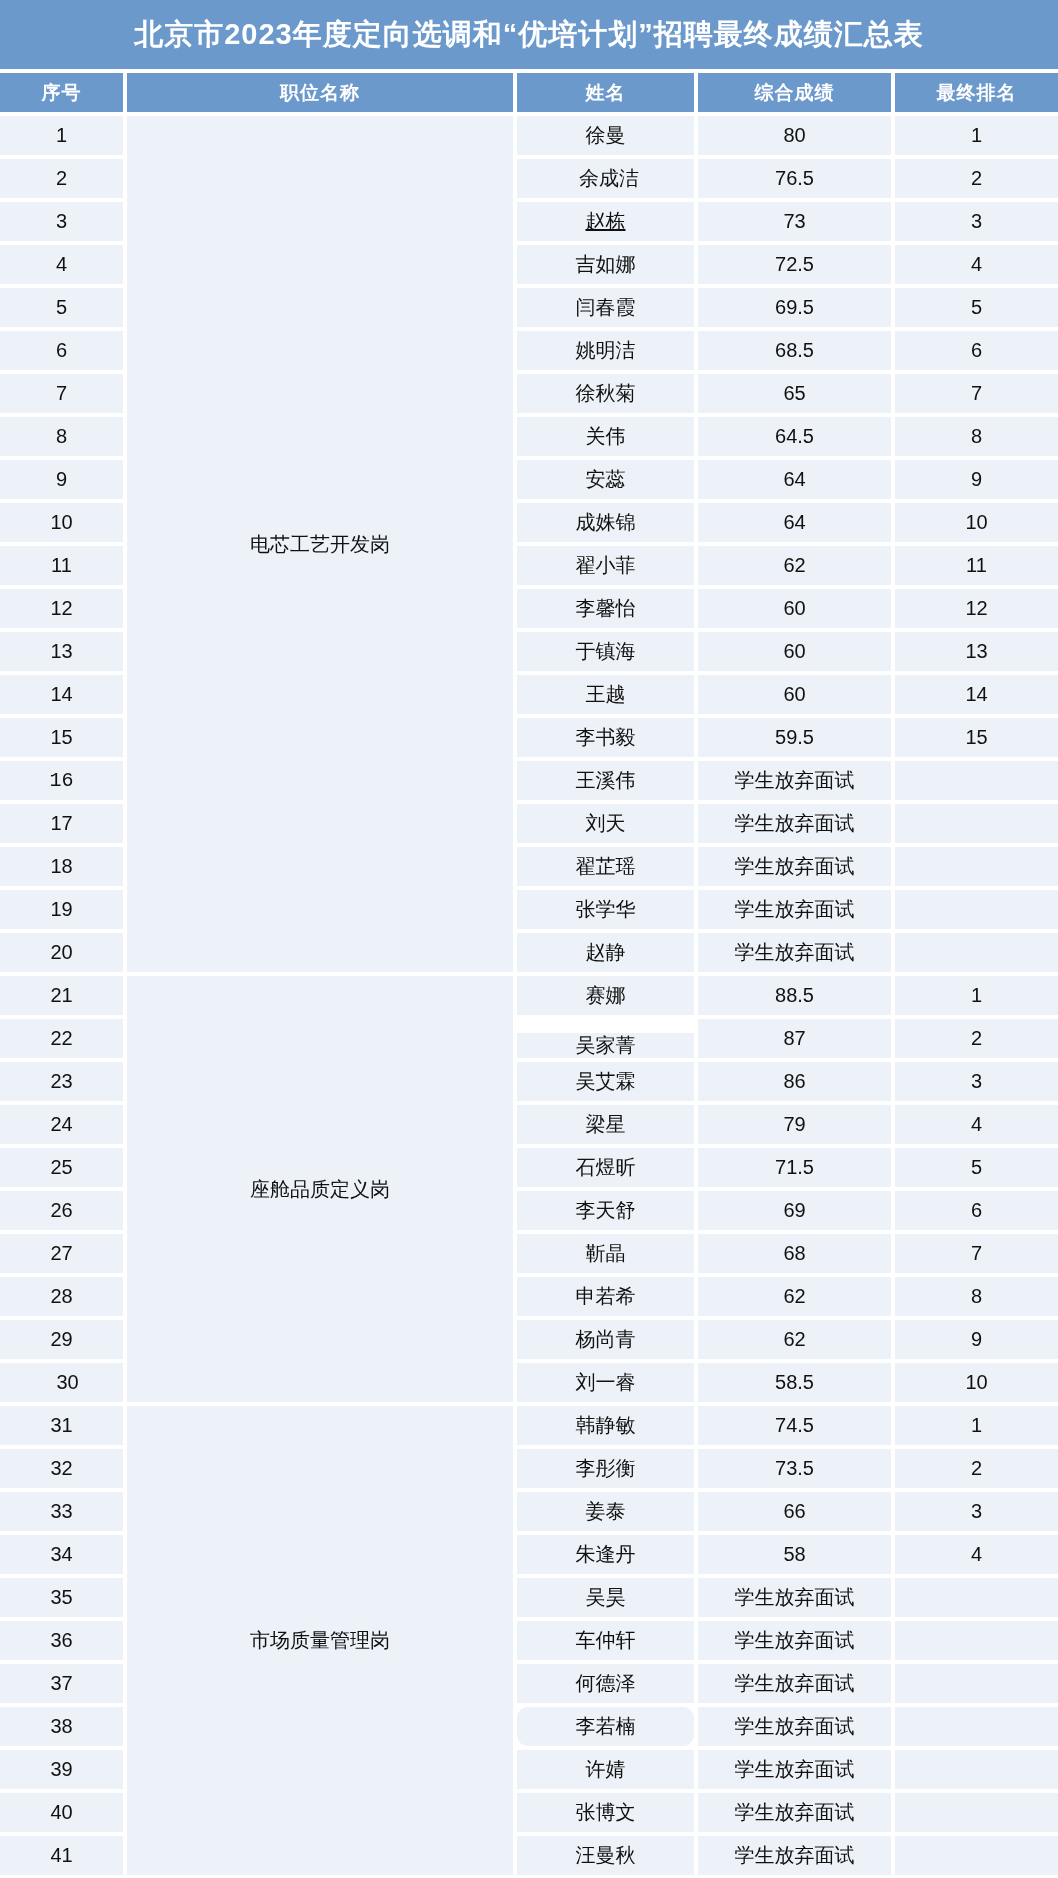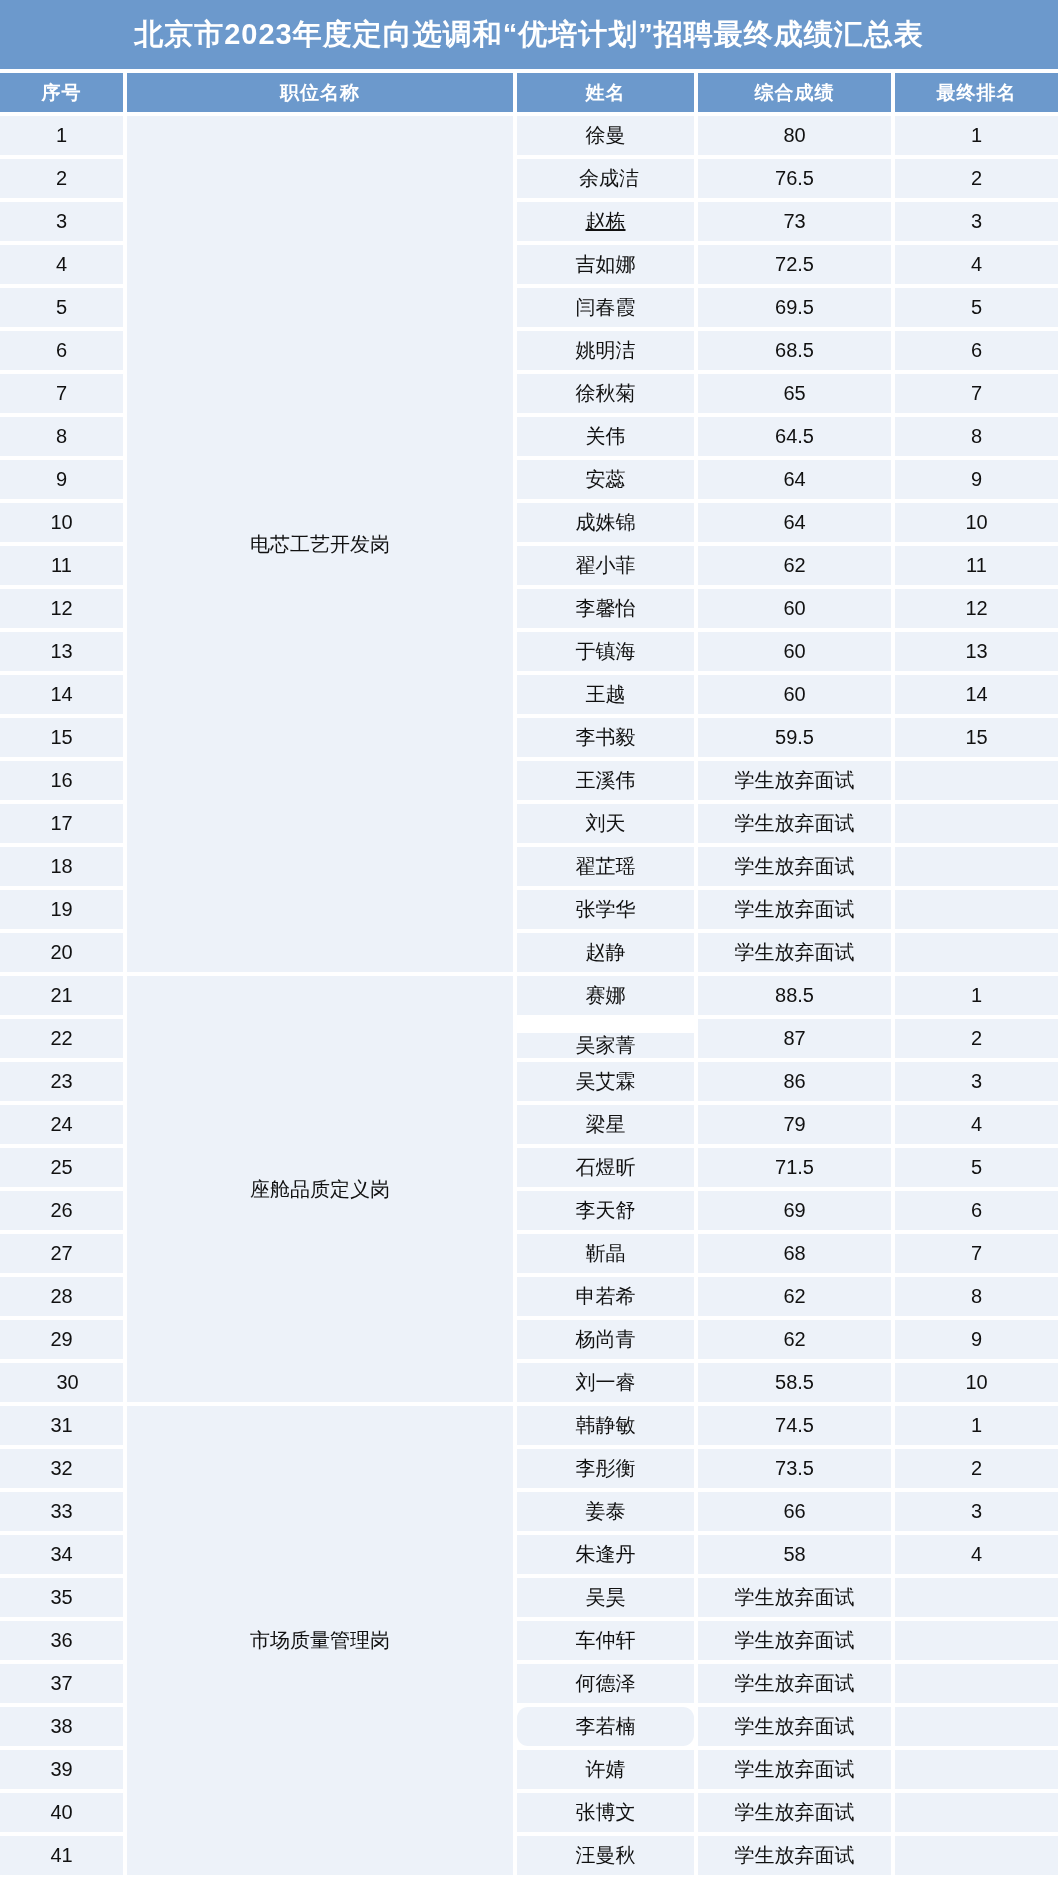--- a/index.html
+++ b/index.html
@@ -126,21 +126,21 @@
       <div class="cell" style="grid-area: 14 / 4;">60</div>
       <div class="cell" style="grid-area: 14 / 5;">13</div>
       <div class="cell" style="grid-area: 15 / 1;">14</div>
       <div class="cell" style="grid-area: 15 / 3;">王越</div>
       <div class="cell" style="grid-area: 15 / 4;">60</div>
       <div class="cell" style="grid-area: 15 / 5;">14</div>
       <div class="cell" style="grid-area: 16 / 1;">15</div>
       <div class="cell" style="grid-area: 16 / 3;">李书毅</div>
       <div class="cell" style="grid-area: 16 / 4;">59.5</div>
       <div class="cell" style="grid-area: 16 / 5;">15</div>
-      <div class="cell" style="grid-area: 17 / 1;">16</div>
+      <div class="cell" style="grid-area: 17 / 1; font-family: Liberation Mono, monospace;">16</div>
       <div class="cell" style="grid-area: 17 / 3;">王溪伟</div>
       <div class="cell" style="grid-area: 17 / 4;">学生放弃面试</div>
       <div class="cell" style="grid-area: 17 / 5;"></div>
       <div class="cell" style="grid-area: 18 / 1;">17</div>
       <div class="cell" style="grid-area: 18 / 3;">刘天</div>
       <div class="cell" style="grid-area: 18 / 4;">学生放弃面试</div>
       <div class="cell" style="grid-area: 18 / 5;"></div>
       <div class="cell" style="grid-area: 19 / 1;">18</div>
       <div class="cell" style="grid-area: 19 / 3;">翟芷瑶</div>
       <div class="cell" style="grid-area: 19 / 4;">学生放弃面试</div>

